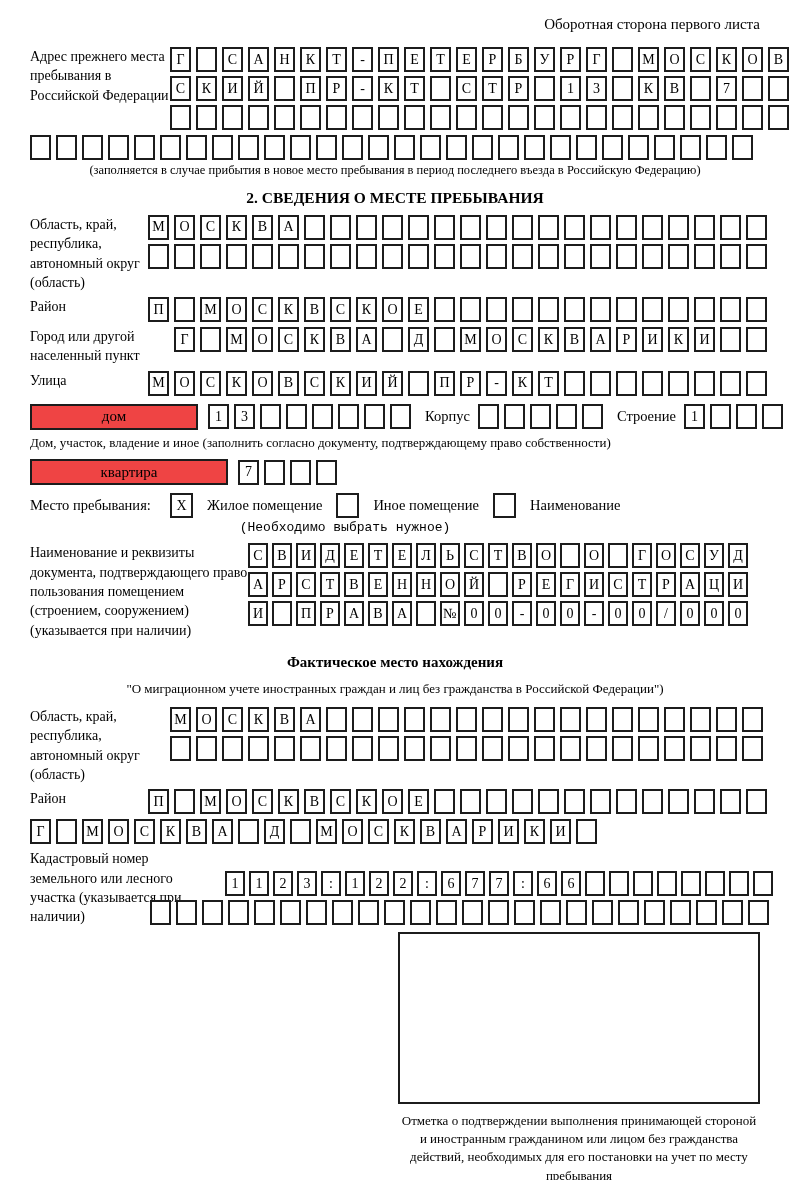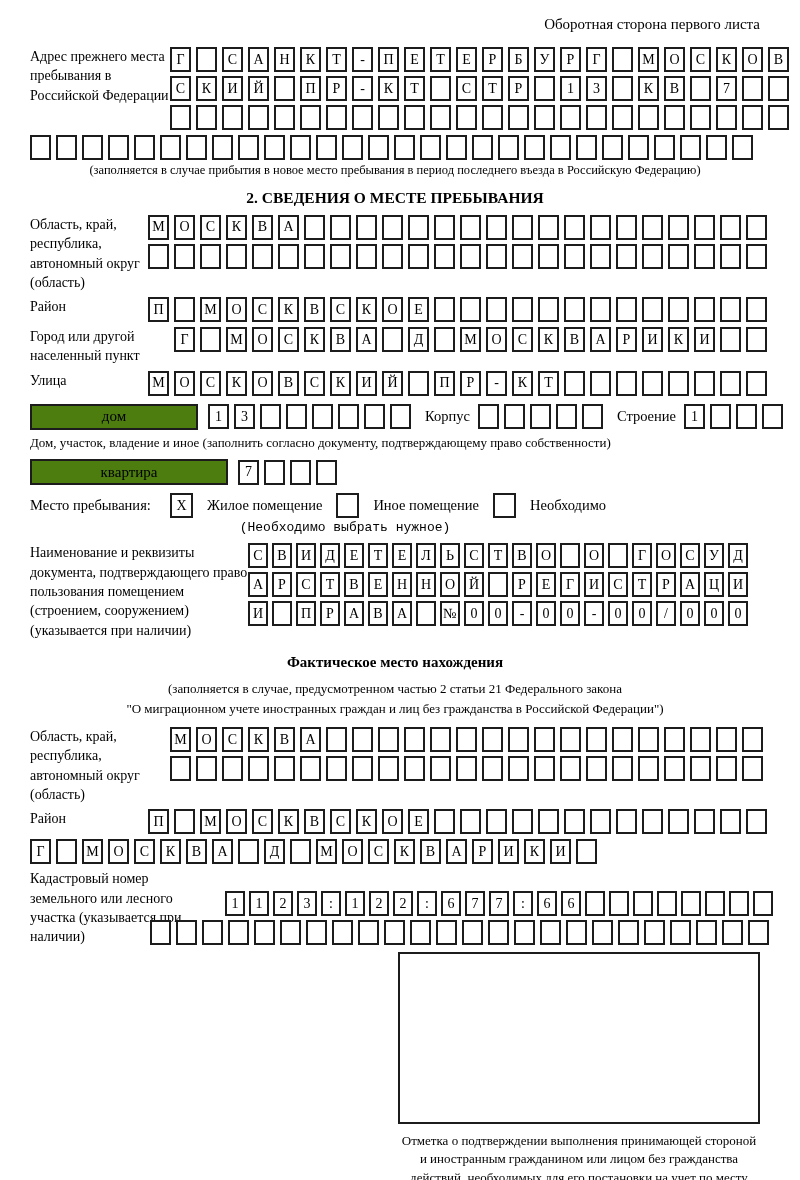--- a/index.html
+++ b/index.html
@@ -20,21 +20,21 @@
   .tight{gap:4px;}
   .tight .cell{width:20px;}
   .fullrow{margin:4px 0 2px 0;}
   .caption{font-size:12.5px;line-height:1.35;}
   .center{text-align:center;}
   .sec-title{font-weight:bold;font-size:15.5px;text-align:center;margin:10px 0 8px 0;}
   .indent26{margin-left:26px;}
   .indent25{margin-left:25px;}
   .house-row{display:flex;align-items:center;margin:8px 0 2px 0;}
   .labelbox{box-sizing:border-box;border:2px solid #1c1c1c;height:26px;display:flex;align-items:center;
-    justify-content:center;font-size:15px;background:#4d7c0f;flex:0 0 auto;}
+    justify-content:center;font-size:15px;background:#ef4444;flex:0 0 auto;}
   .lb-dom{width:168px;margin-right:10px;}
   .lb-kv{width:198px;margin-right:10px;}
   .inline-label{font-size:14.5px;margin:0 8px 0 14px;}
   .cap-left{margin:4px 0 6px 0;font-size:13px;}
   .stay-row{display:flex;align-items:center;margin:8px 0 2px 0;font-size:14.5px;}
   .checkbox{box-sizing:border-box;width:23px;height:25px;border:2px solid #1c1c1c;display:flex;
     align-items:center;justify-content:center;font-size:14px;margin:0 14px;background:#fff;flex:0 0 auto;}
   .stay-label{width:126px;}
   .stay-caption{width:330px;margin-left:150px;text-align:center;font-size:13px;margin-top:2px;font-family:Liberation Mono, monospace;}
   .fact-title{font-weight:bold;font-size:15px;text-align:center;margin:14px 0 8px 0;}
@@ -360,21 +360,21 @@
       </div>
   </div>
 
   <div class="stay-row">
     <span class="stay-label">Место пребывания:</span>
     <span class="checkbox">X</span>
     <span>Жилое помещение</span>
     <span class="checkbox"></span>
     <span>Иное помещение</span>
     <span class="checkbox"></span>
-    <span>Необходимо</span>
+    <span>Наименование</span>
   </div>
   <div class="stay-caption">(Необходимо выбрать нужное)</div>
 
   <div class="frow" style="margin-top:8px;">
     <div class="flabel w218">Наименование и реквизиты документа, подтверждающего право пользования помещением (строением, сооружением) (указывается при наличии)</div>
     <div class="rows">
       <div class="cellrow tight">
           <span class="cell">С</span>
           <span class="cell">В</span>
           <span class="cell">И</span>
@@ -441,21 +441,20 @@
           <span class="cell">/</span>
           <span class="cell">0</span>
           <span class="cell">0</span>
           <span class="cell">0</span>
         </div>
     </div>
   </div>
 
   <div class="fact-title">Фактическое место нахождения</div>
   <div class="fact-caps">
-    <div class="fact-cap">(заполняется в случае, предусмотренном частью 2 статьи 21 Федерального закона</div>
     <div class="fact-cap">"О миграционном учете иностранных граждан и лиц без гражданства в Российской Федерации")</div>
   </div>
 
   <div class="frow">
     <div class="flabel w140">Область, край, республика, автономный округ (область)</div>
     <div class="rows">
       <div class="cellrow">
           <span class="cell">М</span>
           <span class="cell">О</span>
           <span class="cell">С</span>

